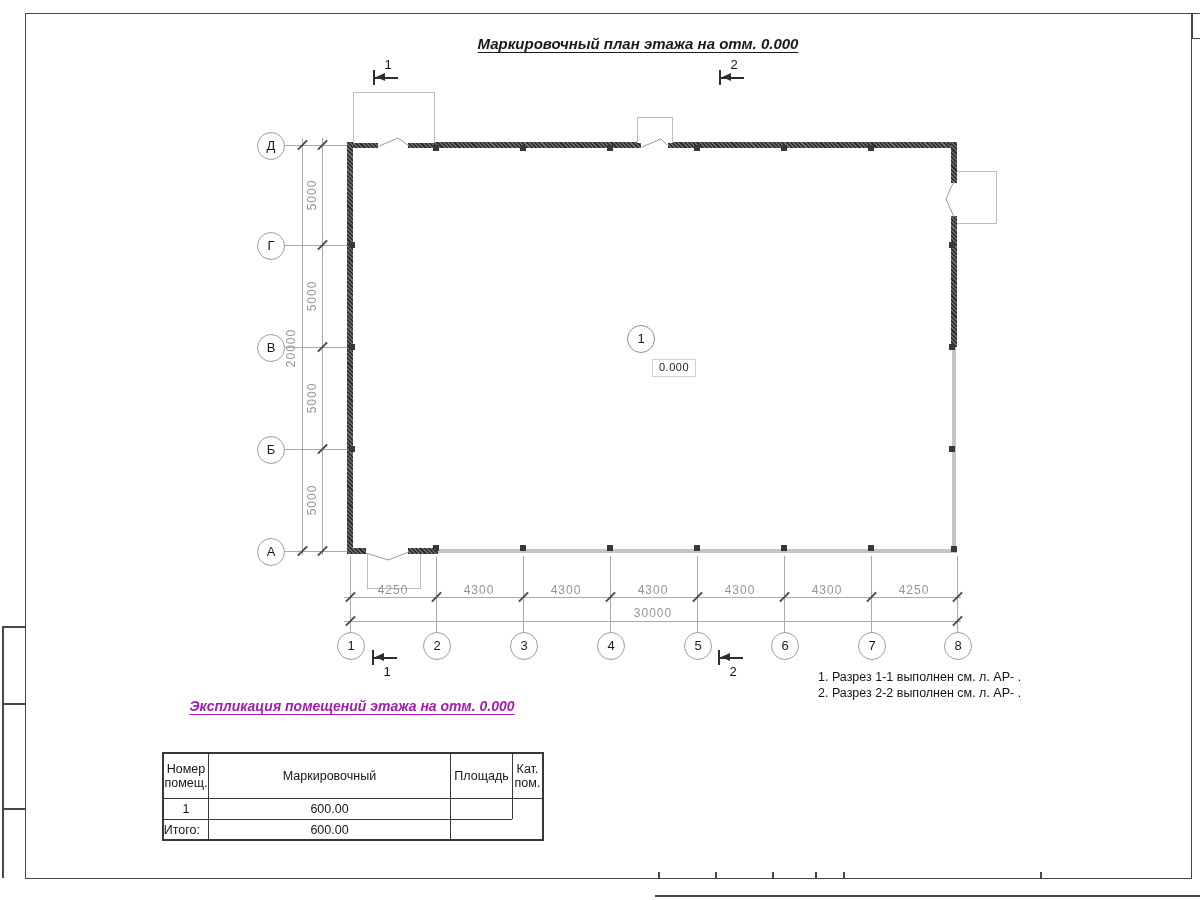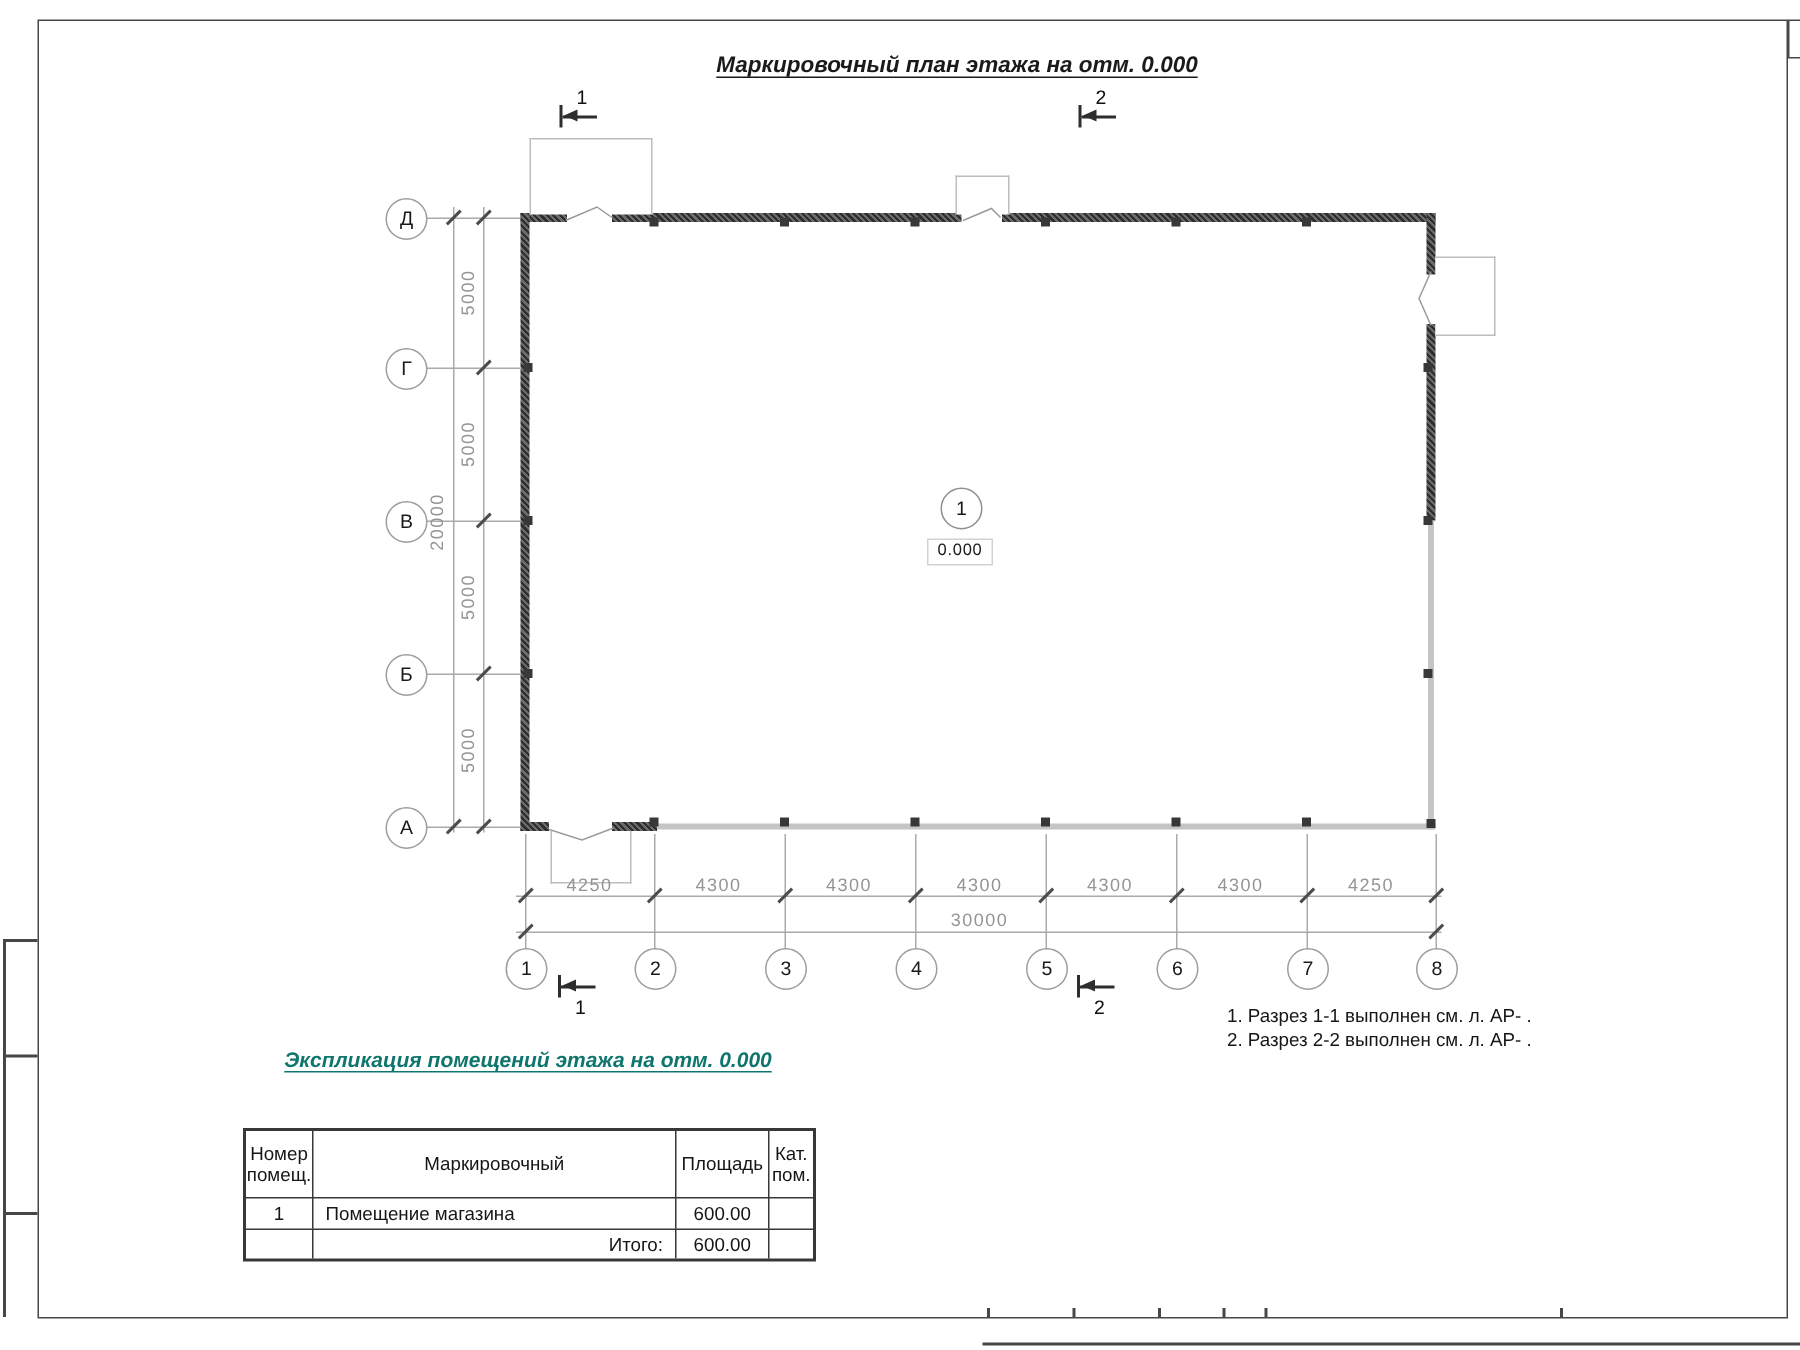--- a/index.html
+++ b/index.html
@@ -24,21 +24,21 @@
   .dimt{font-size:12px;color:#959595;letter-spacing:1px;transform:translateX(-50%);white-space:nowrap;}
   .dimtv{font-size:12px;color:#959595;letter-spacing:1px;transform:translate(-50%,-50%) rotate(-90deg);white-space:nowrap;}
   
   .secbar{width:2px;height:15px;background:#2e2e2e;}
   .secline{height:2px;background:#2e2e2e;}
   .secarrow{width:0;height:0;border-top:4px solid transparent;border-bottom:4px solid transparent;border-right:9px solid #2e2e2e;}
   .seclabel{font-size:13px;color:#111;width:16px;text-align:center;}
   
   .title{font-size:15px;font-weight:bold;font-style:italic;color:#1a1a1a;
          text-decoration:underline;text-underline-offset:3px;text-align:center;}
-  .title2{font-size:14px;font-weight:bold;font-style:italic;color:#0f766e;
+  .title2{font-size:14px;font-weight:bold;font-style:italic;color:#a21caf;
          text-decoration:underline;text-underline-offset:3px;text-align:center;}
   .note{font-size:12.5px;color:#161616;line-height:16px;white-space:nowrap;}
   
   .elevbox{border:1px solid #d2d2d2;background:#fff;font-size:11px;color:#1a1a1a;
            text-align:center;line-height:15px;letter-spacing:.5px;}
   
   .xt{display:grid;grid-template-columns:44px 242px 62px 30px;grid-template-rows:44px 21px 20px;
       border:2px solid #383838;background:#fff;}
   .xt>div{border-left:1px solid #383838;border-top:1px solid #383838;display:flex;
           align-items:center;justify-content:center;font-size:12.5px;color:#161616;
@@ -112,21 +112,21 @@
   <div class="abs sq" style="left:868px;top:545px;"></div>
   <div class="abs sq" style="left:951px;top:546px;"></div>
   <div class="abs sq" style="left:349px;top:242px;"></div>
   <div class="abs sq" style="left:349px;top:344px;"></div>
   <div class="abs sq" style="left:349px;top:446px;"></div>
   <div class="abs sq" style="left:949px;top:242px;"></div>
   <div class="abs sq" style="left:949px;top:344px;"></div>
   <div class="abs sq" style="left:949px;top:446px;"></div>
 
   <div class="abs circ" style="left:627px;top:325px;border-color:#8f8f8f;">1</div>
-  <div class="abs elevbox" style="left:618px;top:359px;width:42px;height:16px;">0.000</div>
+  <div class="abs elevbox" style="left:652px;top:359px;width:42px;height:16px;">0.000</div>
 
   <div class="abs dl" style="left:350px;top:556px;width:1px;height:77px;"></div>
   <div class="abs dl" style="left:436px;top:556px;width:1px;height:77px;"></div>
   <div class="abs dl" style="left:523px;top:556px;width:1px;height:77px;"></div>
   <div class="abs dl" style="left:610px;top:556px;width:1px;height:77px;"></div>
   <div class="abs dl" style="left:697px;top:556px;width:1px;height:77px;"></div>
   <div class="abs dl" style="left:784px;top:556px;width:1px;height:77px;"></div>
   <div class="abs dl" style="left:871px;top:556px;width:1px;height:77px;"></div>
   <div class="abs dl" style="left:957px;top:556px;width:1px;height:77px;"></div>
   <div class="abs dl" style="left:344px;top:597px;width:617px;height:1px;"></div>
@@ -203,21 +203,20 @@
   <div class="abs note" style="left:818px;top:669px;">1. Разрез 1-1 выполнен см. л. АР- .</div>
   <div class="abs note" style="left:818px;top:685px;">2. Разрез 2-2 выполнен см. л. АР- .</div>
 
   <div class="abs title2" style="left:162px;top:698px;width:380px;">Экспликация помещений этажа на отм. 0.000</div>
   <div class="abs xt" style="left:162px;top:752px;">
     <div>Номер помещ.</div>
     <div>Маркировочный</div>
     <div>Площадь</div>
     <div>Кат. пом.</div>
     <div>1</div>
-    <div class="cell-left">Помещение магазина</div>
     <div>600.00</div>
     <div></div>
     <div></div>
     <div class="cell-right">Итого:</div>
     <div>600.00</div>
     <div></div>
   </div>
 
 </div>
 

